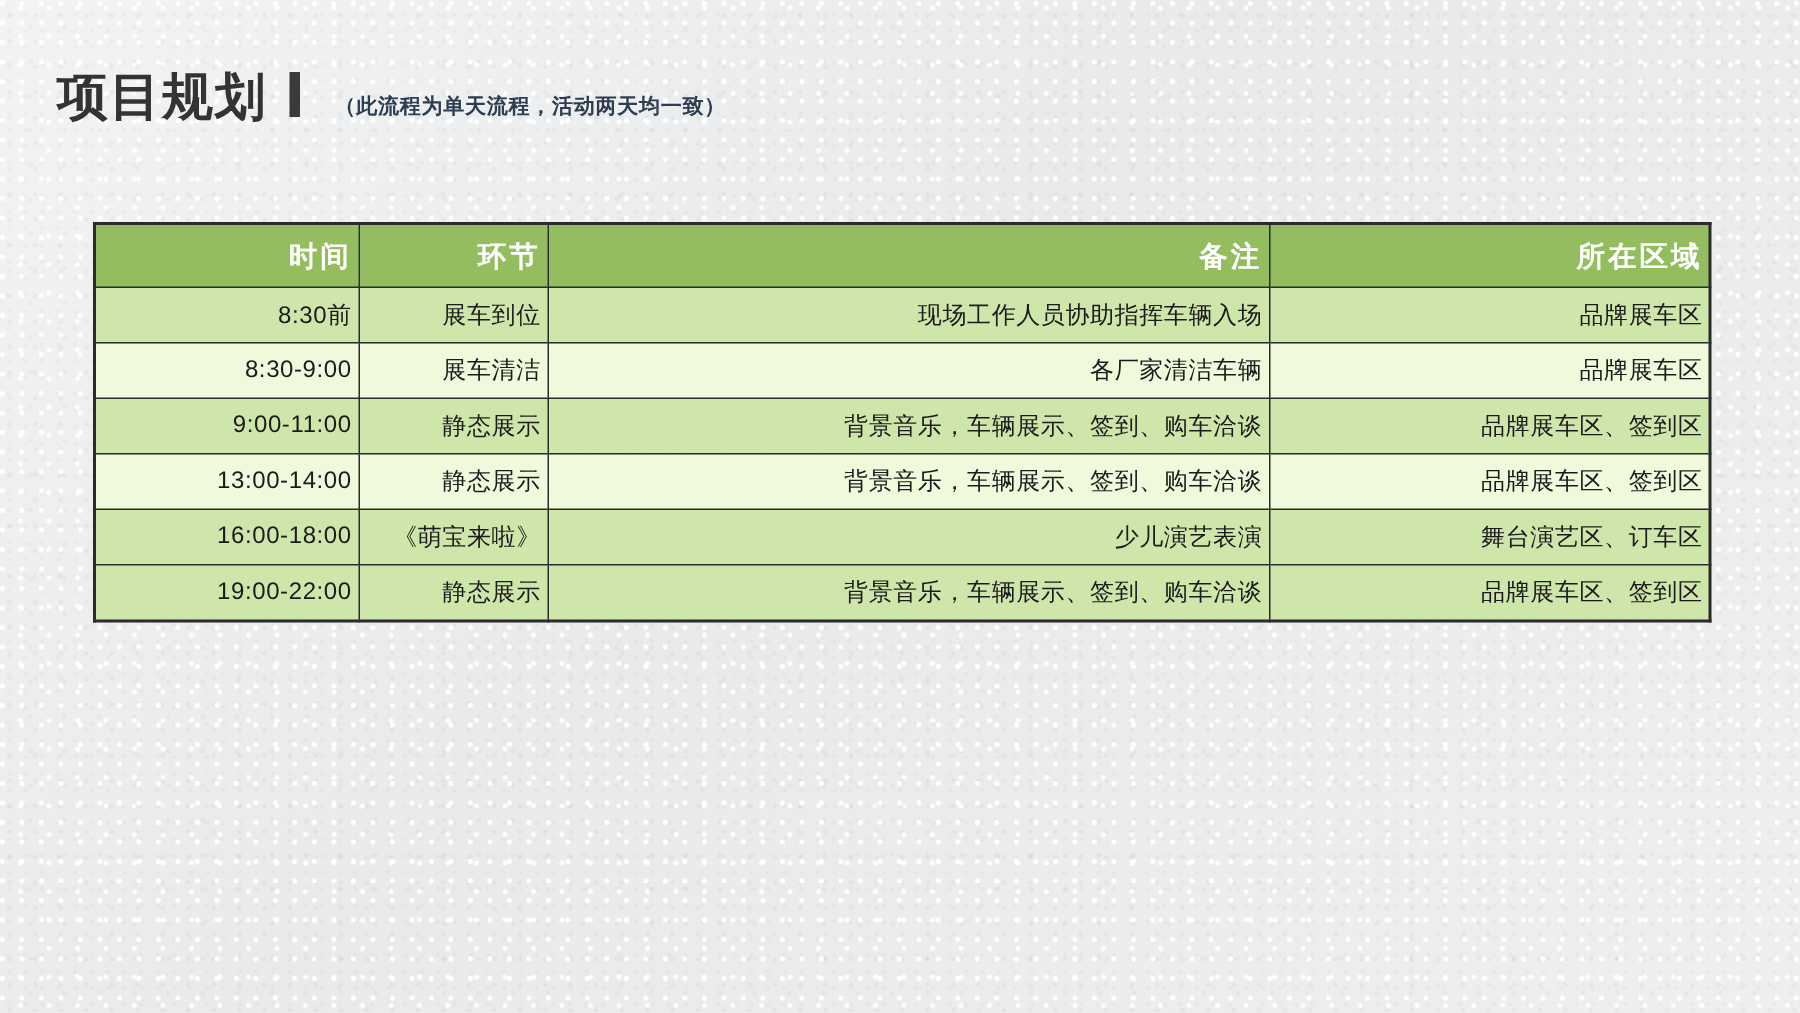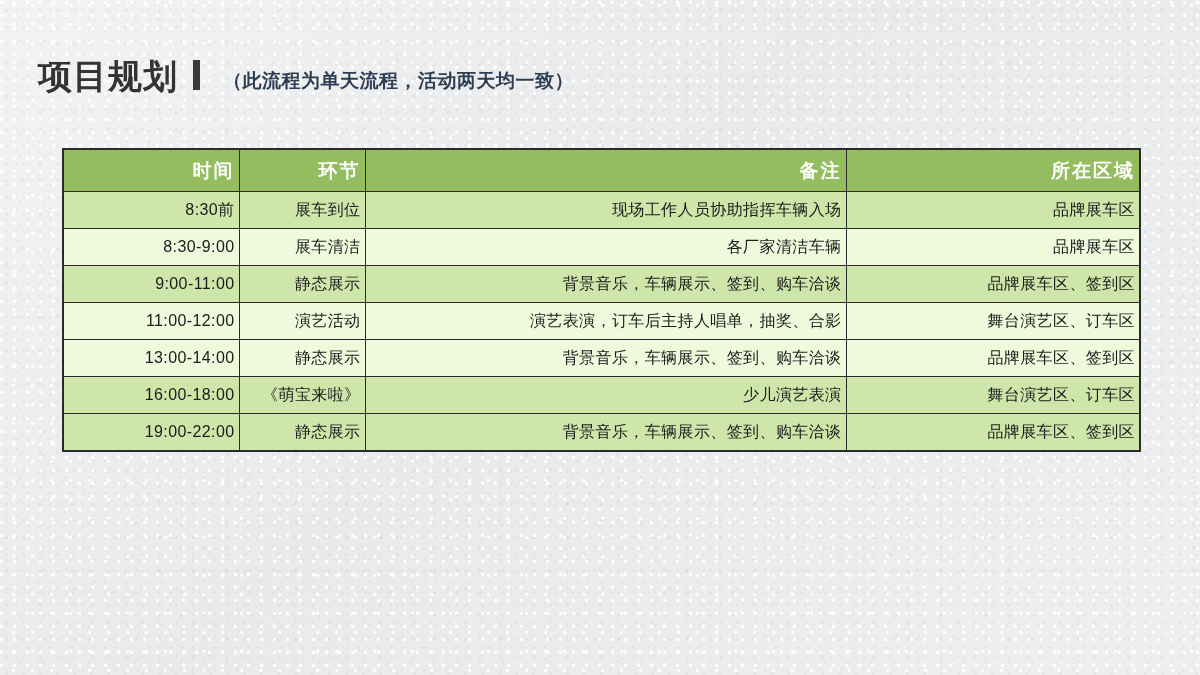--- a/index.html
+++ b/index.html
@@ -27,21 +27,21 @@
       radial-gradient(circle at 88% 78%, rgba(0,0,0,0.03) 0 1.2px, rgba(0,0,0,0) 2px),
       radial-gradient(circle at 55% 88%, rgba(0,0,0,0.025) 0 1px, rgba(0,0,0,0) 2px),
       linear-gradient(135deg, #f2f3f4 0%, #e9eaec 45%, #eeeff1 100%);
     background-size: 13px 13px, 17px 17px, 19px 19px, 23px 23px, 11px 11px, 100% 100%;
   }
 
   
   #title-block {
     position: absolute;
     left: 38px;
-    top: 58px;
+    top: 46px;
     display: flex;
     align-items: baseline;
     white-space: nowrap;
   }
   .title-main {
     font-size: 34px;
     font-weight: bold;
     color: #333333;
     letter-spacing: 1px;
     line-height: 1;
@@ -50,21 +50,21 @@
     display: inline-block;
     width: 7px;
     height: 30px;
     background: #3a3a3a;
     margin: 0 13px 0 15px;
     position: relative;
     top: 2px;
     flex: 0 0 auto;
   }
   .title-sub {
-    font-size: 19px;
+    font-size: 14px;
     font-weight: bold;
     color: #2e3e52;
     margin-left: 10px;
     letter-spacing: 0.5px;
     position: relative;
     top: -1px;
   }
 
   
   #schedule-table {
@@ -145,26 +145,20 @@
           <td>各厂家清洁车辆</td>
           <td>品牌展车区</td>
         </tr>
         <tr class="band-dark">
           <td>9:00-11:00</td>
           <td>静态展示</td>
           <td>背景音乐，车辆展示、签到、购车洽谈</td>
           <td>品牌展车区、签到区</td>
         </tr>
         <tr class="band-light">
-          <td>11:00-12:00</td>
-          <td>演艺活动</td>
-          <td>演艺表演，订车后主持人唱单，抽奖、合影</td>
-          <td>舞台演艺区、订车区</td>
-        </tr>
-        <tr class="band-light">
           <td>13:00-14:00</td>
           <td>静态展示</td>
           <td>背景音乐，车辆展示、签到、购车洽谈</td>
           <td>品牌展车区、签到区</td>
         </tr>
         <tr class="band-dark">
           <td>16:00-18:00</td>
           <td>《萌宝来啦》</td>
           <td>少儿演艺表演</td>
           <td>舞台演艺区、订车区</td>

